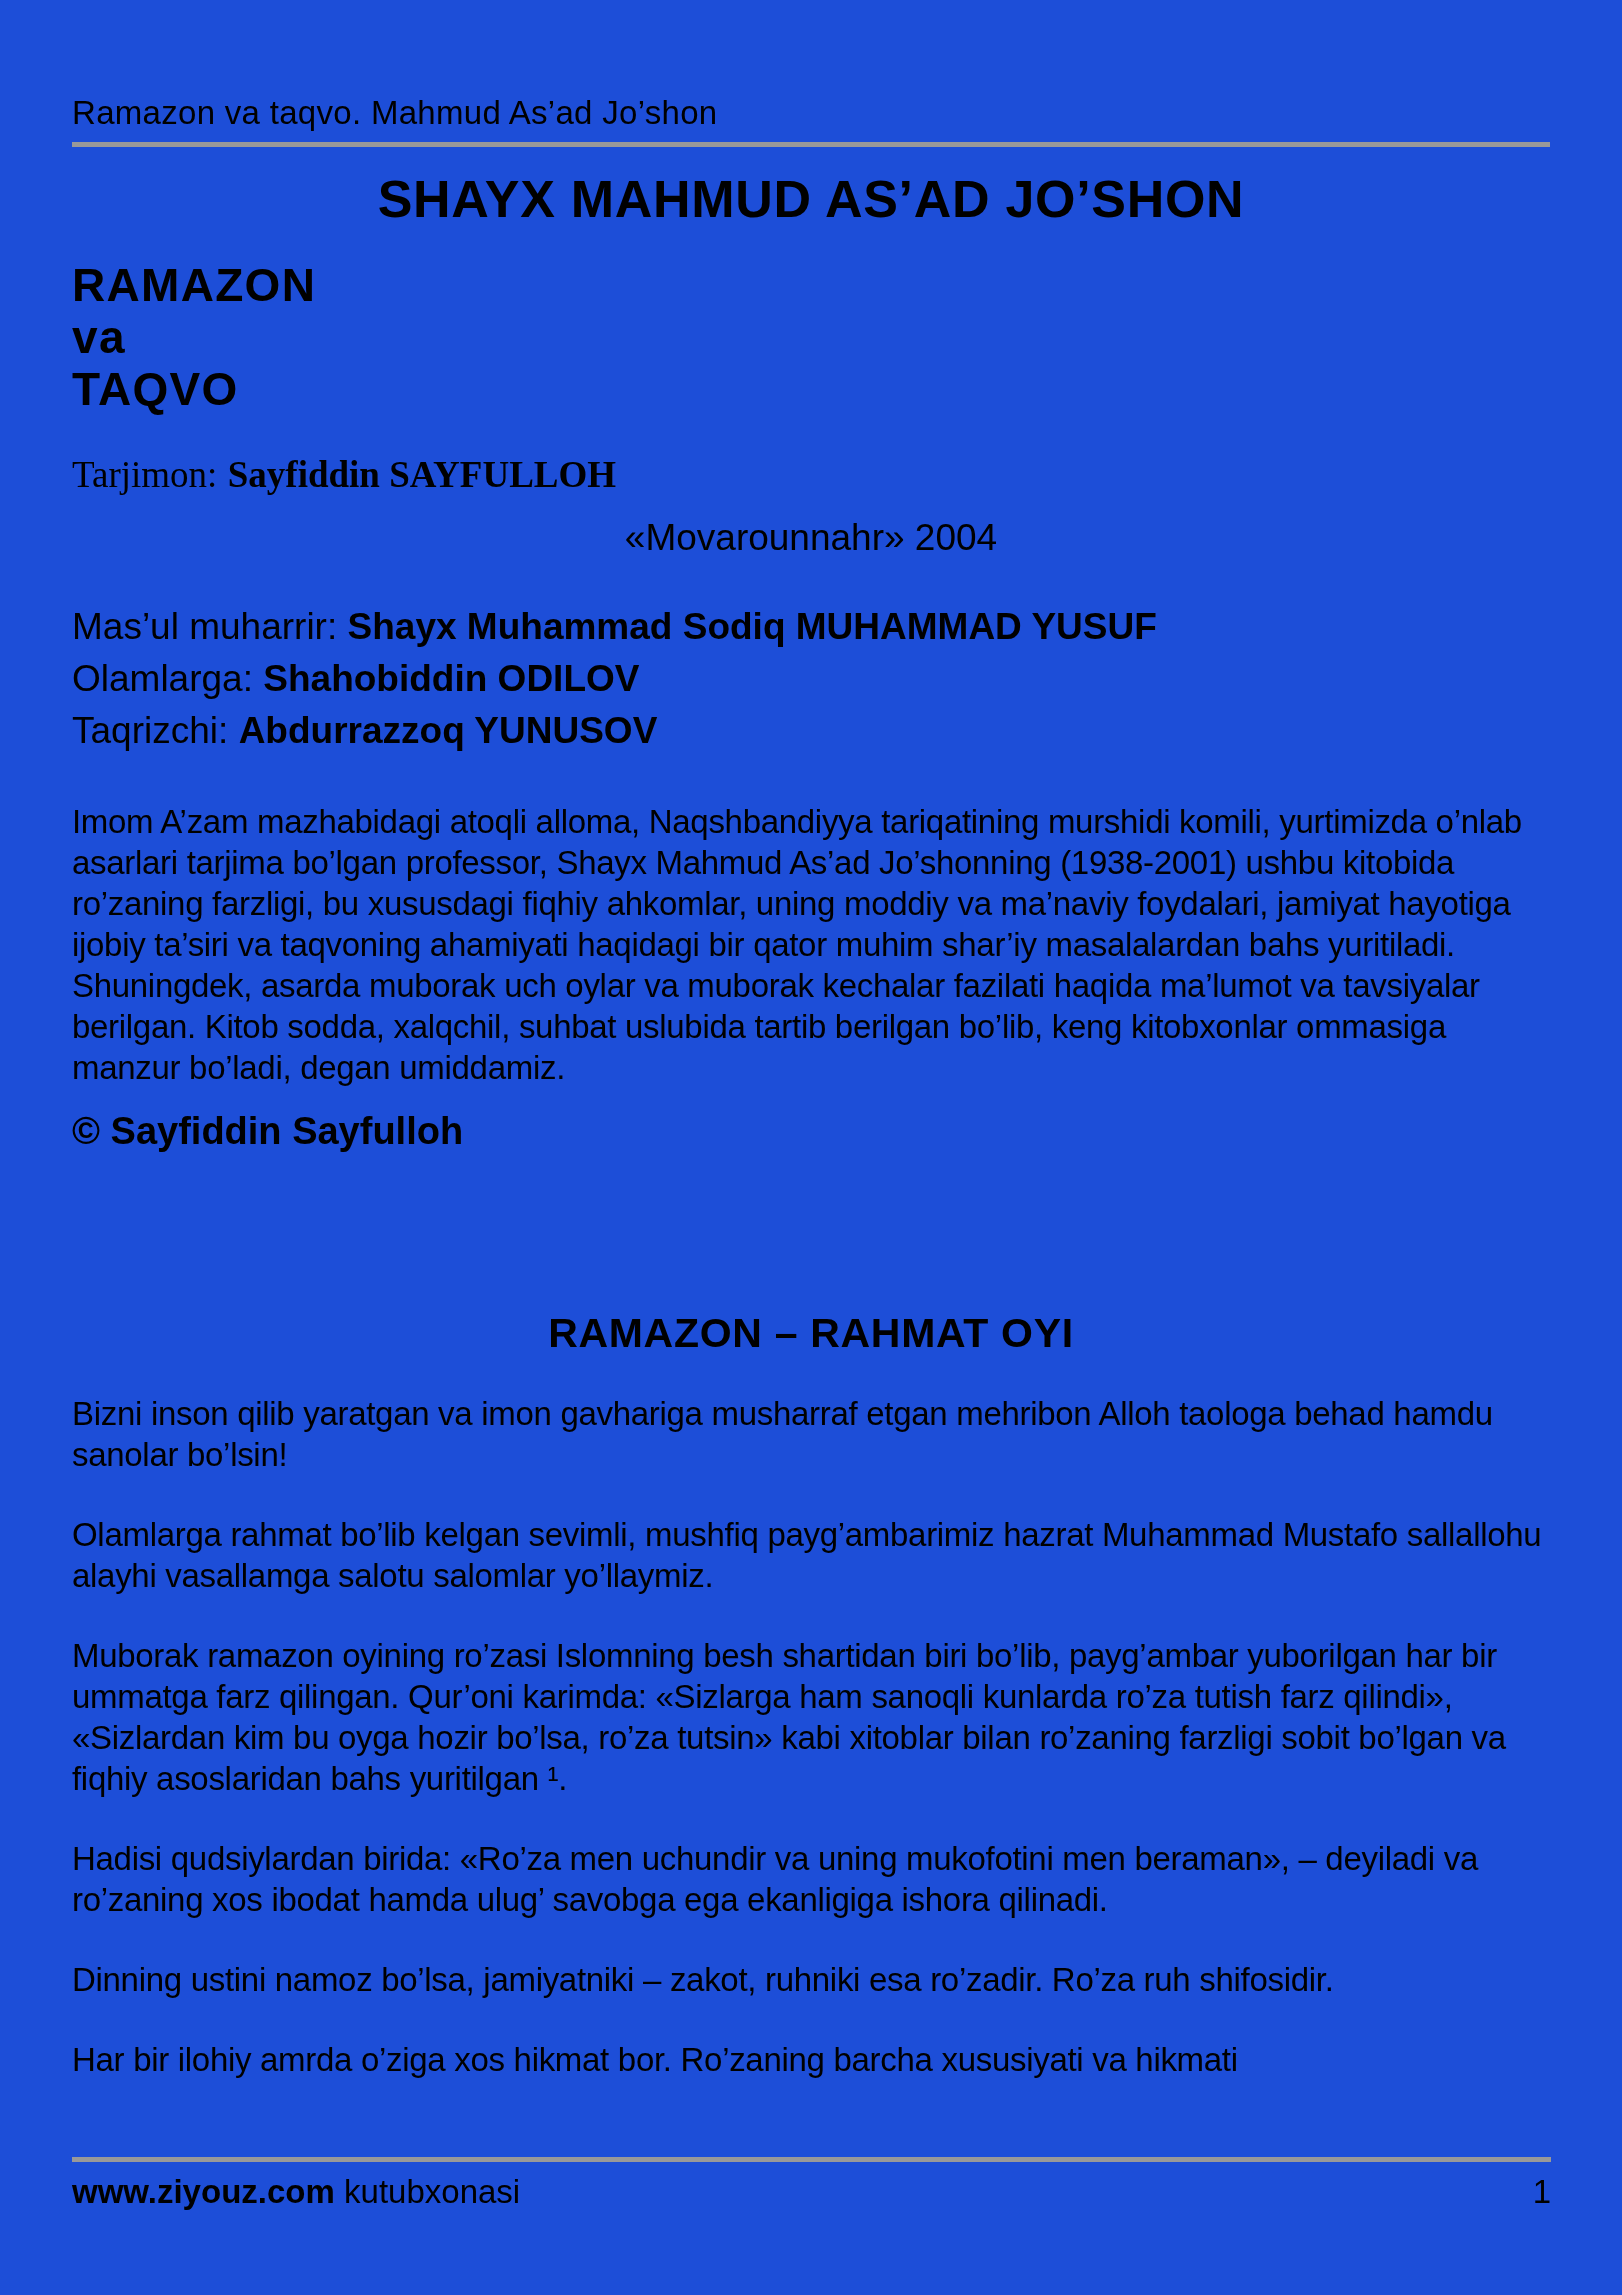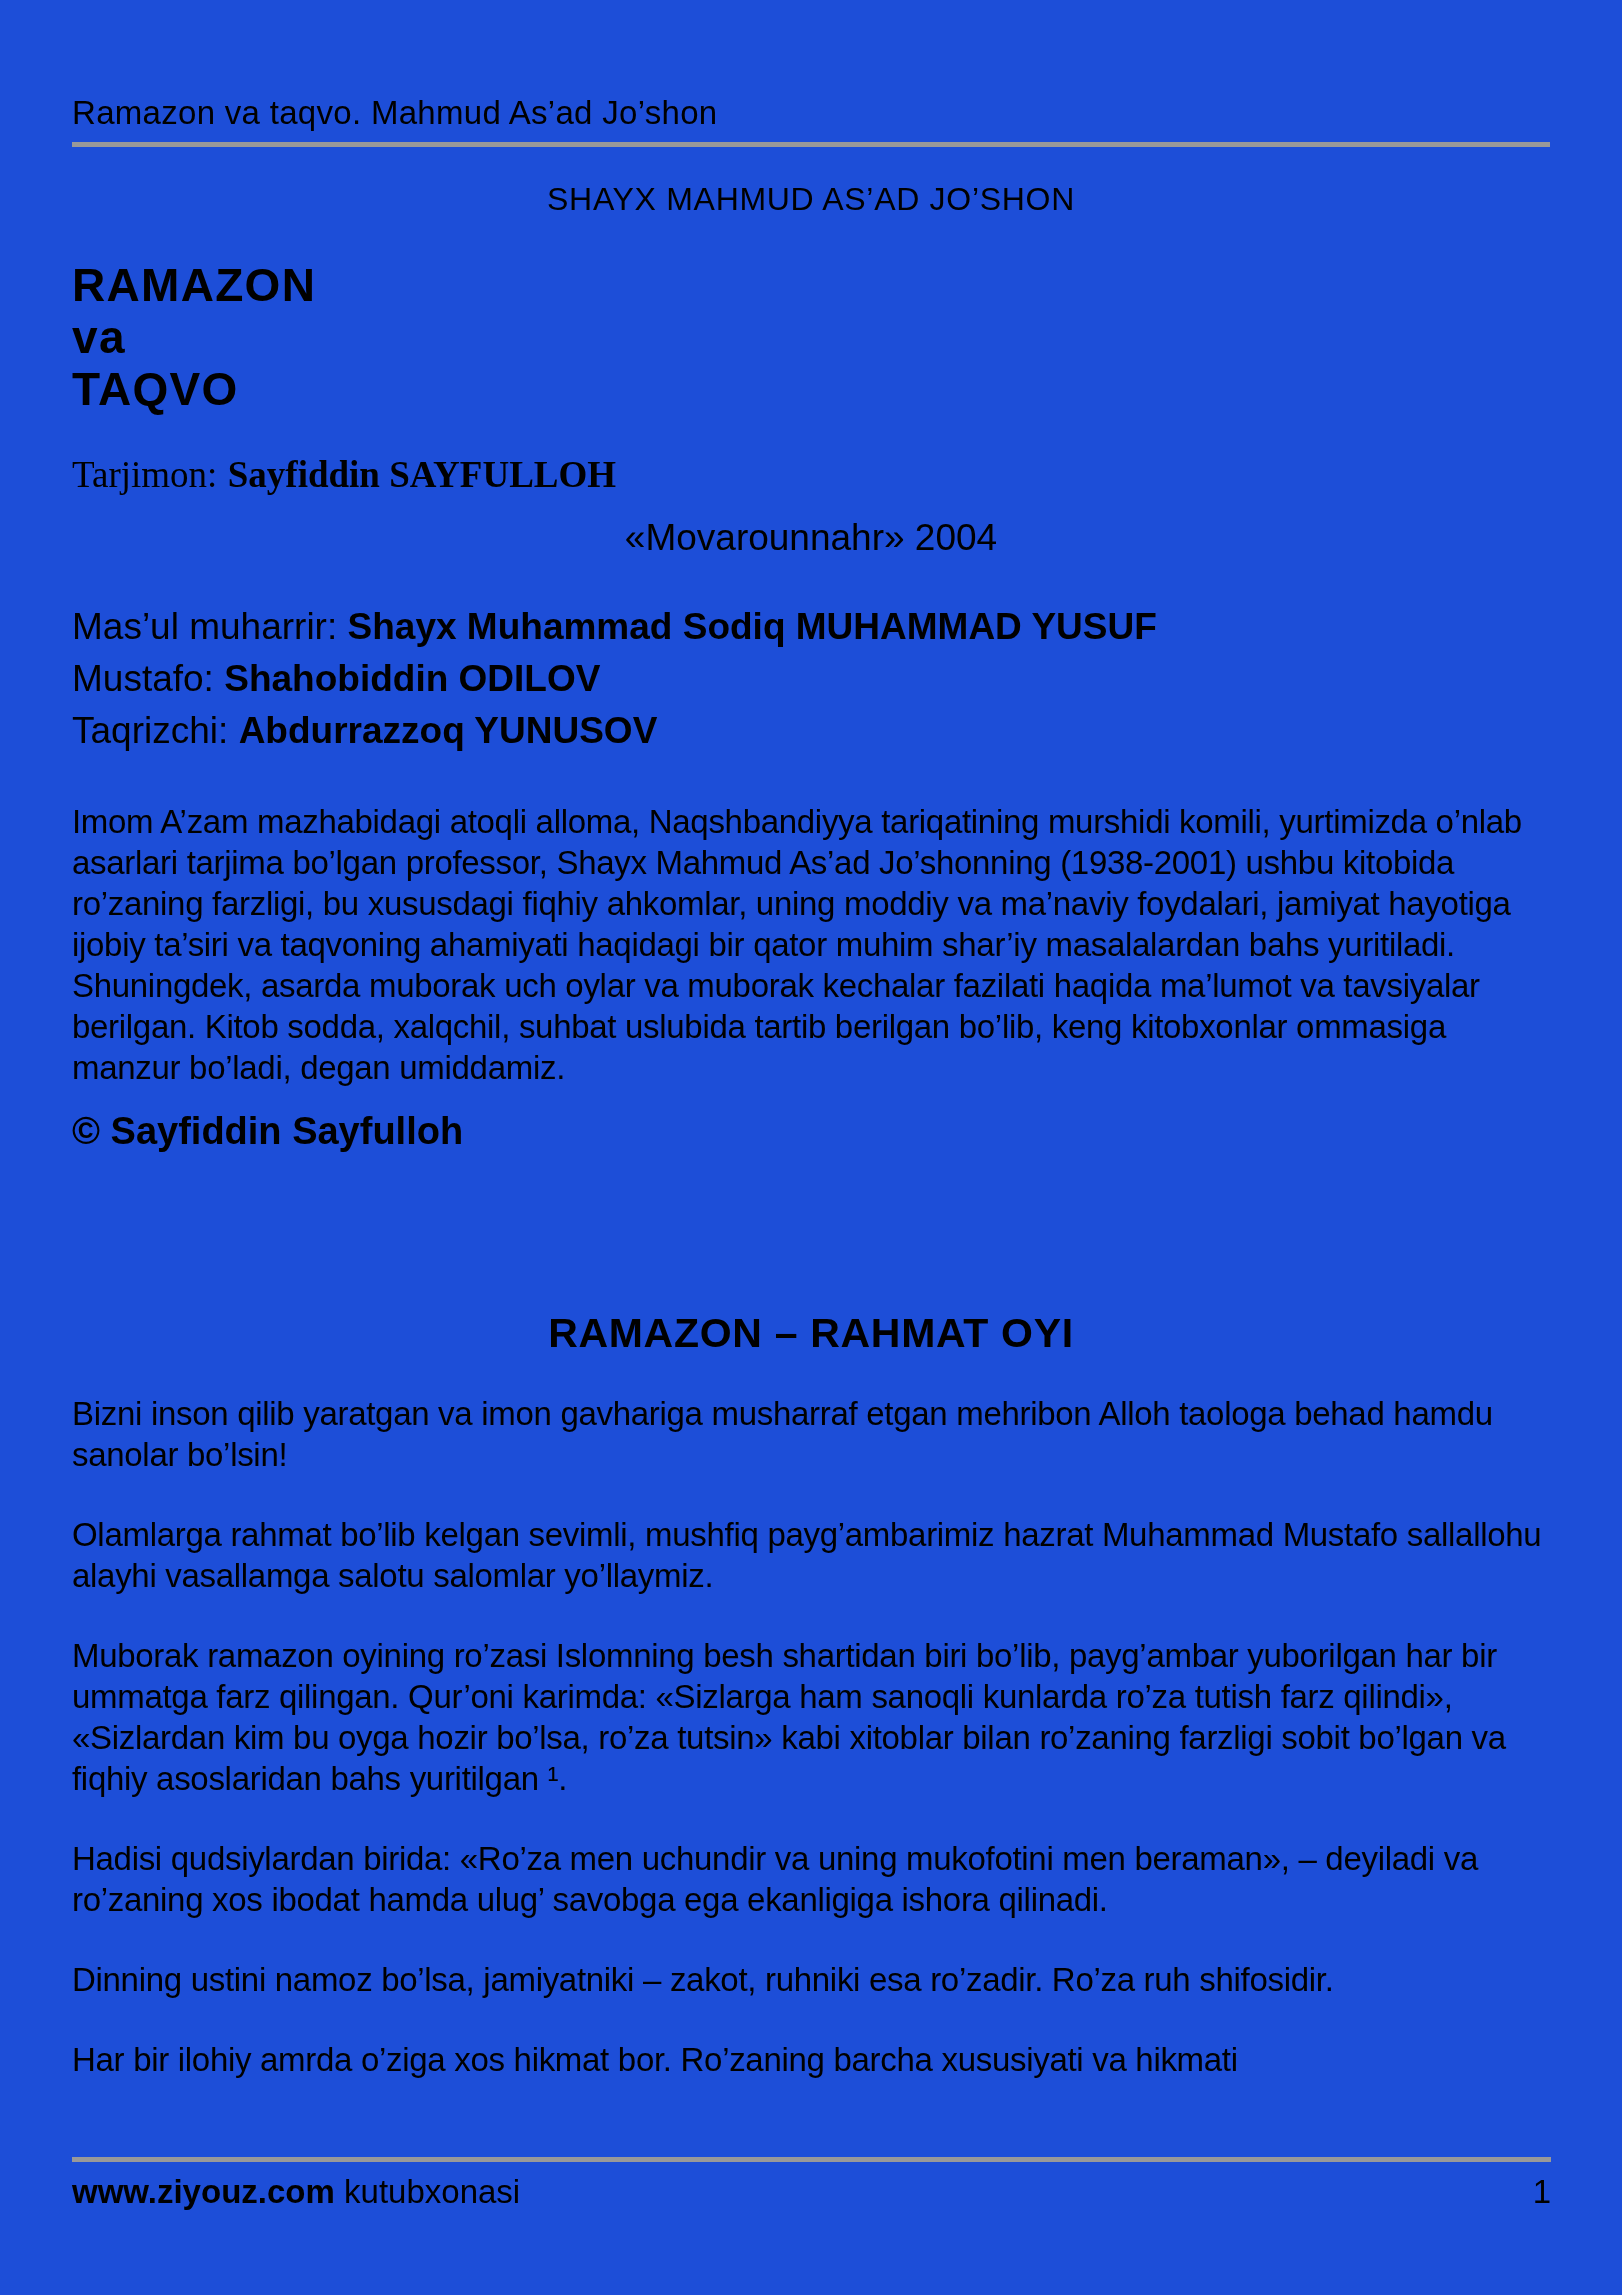--- a/index.html
+++ b/index.html
@@ -4,21 +4,21 @@
 <style>
   html,body{margin:0;padding:0;background:#e0e0e0;}
   .page{
     width:1622px;height:2295px;box-sizing:border-box;position:relative;
     margin:0 auto;background:#1d4ed8;color:#000000;
     font-family:"Liberation Sans",sans-serif;
     padding:92px 72px 0 72px;overflow:hidden;
   }
   .running-title{font-size:33px;line-height:41px;letter-spacing:0.3px;}
   .rule{height:4.6px;background:#999999;border:0;margin:9.2px 0 0 0;}
-  .author-line{margin-top:29px;text-align:center;font-weight:normal;font-size:32px;line-height:46px;letter-spacing:0.7px;}
+  .author-line{margin-top:29px;text-align:center;font-weight:bold;font-size:52px;line-height:46px;letter-spacing:0.7px;}
   .book-title{margin-top:37px;font-weight:bold;font-size:46px;line-height:52px;letter-spacing:1.3px;}
   .credit-line{font-size:37px;line-height:46px;}
   .translator-line{margin-top:37px;font-family:Liberation Serif, serif;}
   .label{margin-right:.28em;}
   .b{font-weight:bold;}
   .publisher-line{margin-top:17px;text-align:center;font-size:37px;line-height:46px;}
   .editors{margin-top:5.2px;padding-top:35px;}
   .editors .credit-line{line-height:52px;}
   .body{font-size:33px;line-height:41px;letter-spacing:-0.3px;margin:0;}
   .annotation{margin-top:44px;}
@@ -52,21 +52,21 @@
     <span class="label">Tarjimon:</span><span class="b">Sayfiddin SAYFULLOH</span>
   </div>
 
   <div class="publisher-line">«Movarounnahr» 2004</div>
 
   <div class="editors">
     <div class="credit-line">
       <span class="label">Mas’ul muharrir:</span><span class="b">Shayx Muhammad Sodiq MUHAMMAD YUSUF</span>
     </div>
     <div class="credit-line">
-      <span class="label">Mustafo:</span><span class="b">Shahobiddin ODILOV</span>
+      <span class="label">Olamlarga:</span><span class="b">Shahobiddin ODILOV</span>
     </div>
     <div class="credit-line">
       <span class="label">Taqrizchi:</span><span class="b">Abdurrazzoq YUNUSOV</span>
     </div>
   </div>
 
   <p class="body annotation">Imom A’zam mazhabidagi atoqli alloma, Naqshbandiyya tariqatining murshidi komili, yurtimizda o’nlab asarlari tarjima bo’lgan professor, Shayx Mahmud As’ad Jo’shonning (1938-2001) ushbu kitobida ro’zaning farzligi, bu xususdagi fiqhiy ahkomlar, uning moddiy va ma’naviy foydalari, jamiyat hayotiga ijobiy ta’siri va taqvoning ahamiyati haqidagi bir qator muhim shar’iy masalalardan bahs yuritiladi. Shuningdek, asarda muborak uch oylar va muborak kechalar fazilati haqida ma’lumot va tavsiyalar berilgan. Kitob sodda, xalqchil, suhbat uslubida tartib berilgan bo’lib, keng kitobxonlar ommasiga manzur bo’ladi, degan umiddamiz.</p>
 
   <div class="copyright-line">© Sayfiddin Sayfulloh</div>
 

